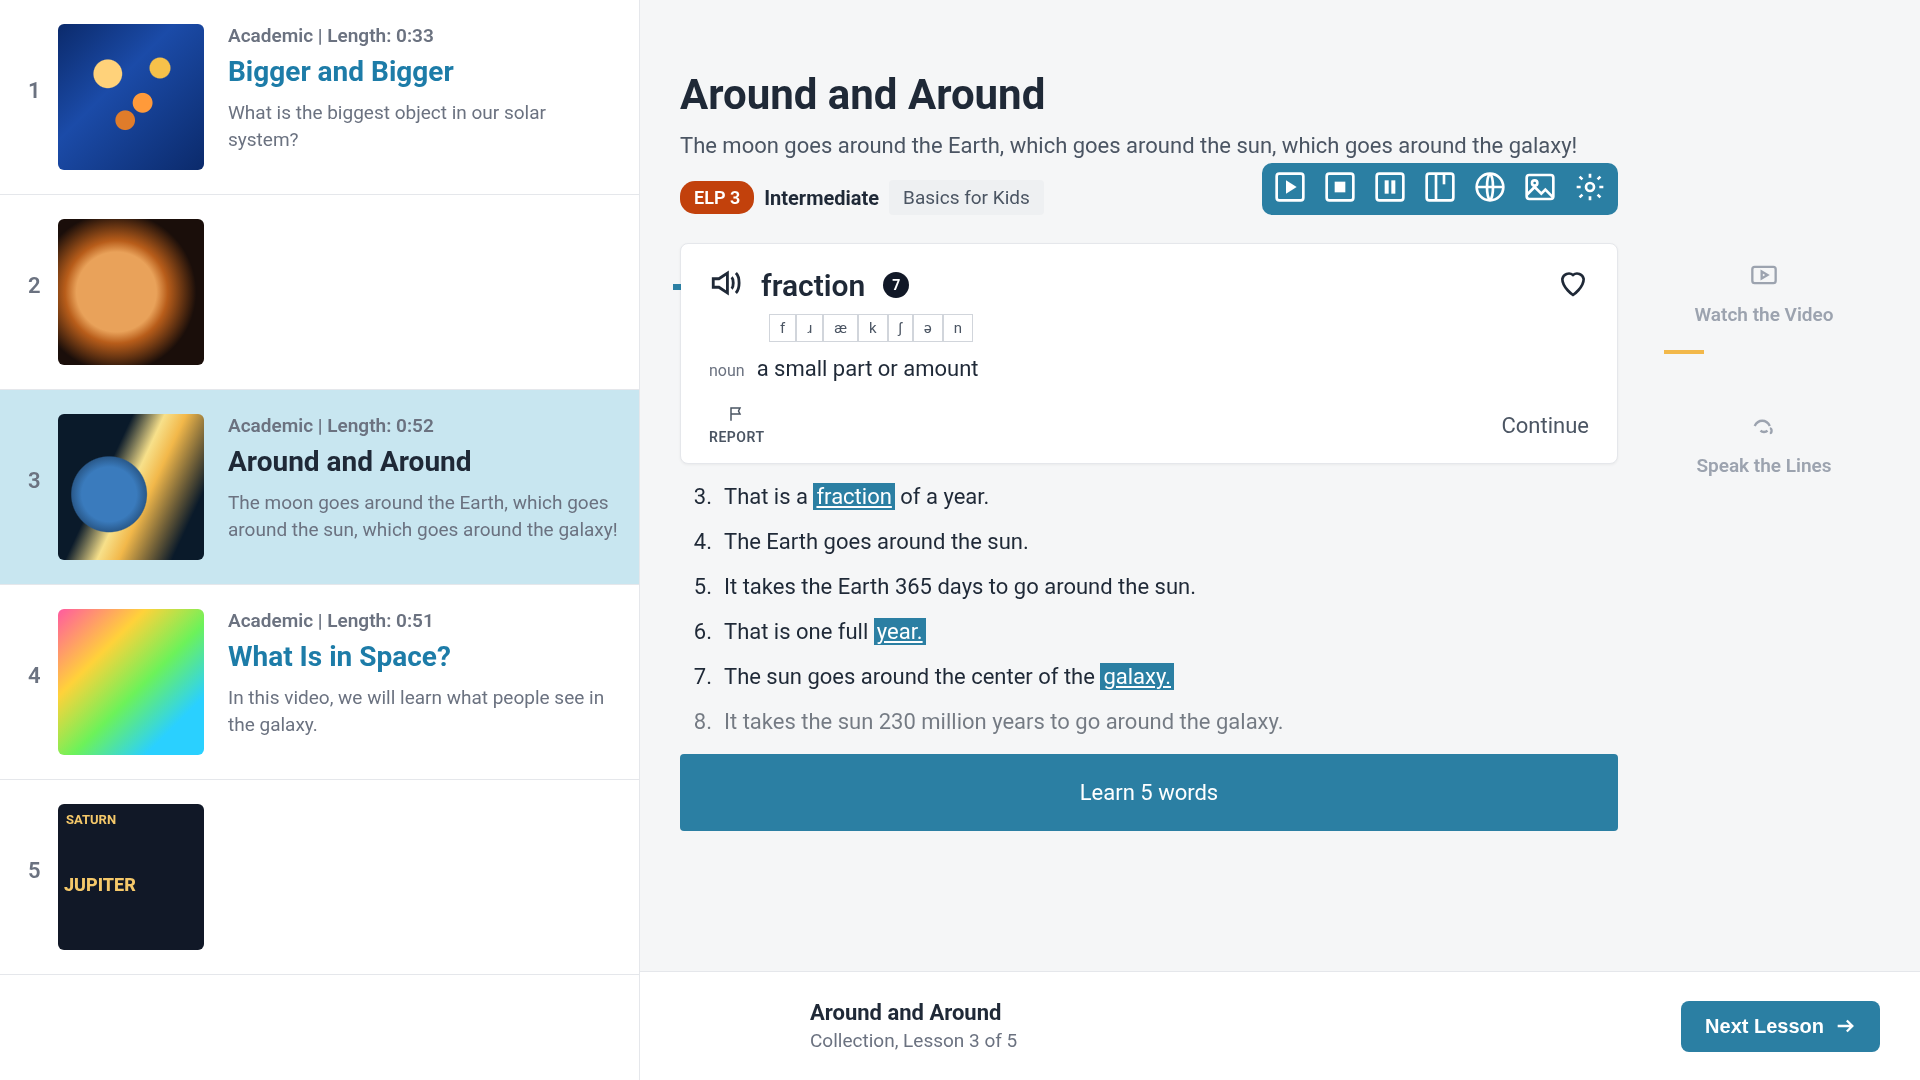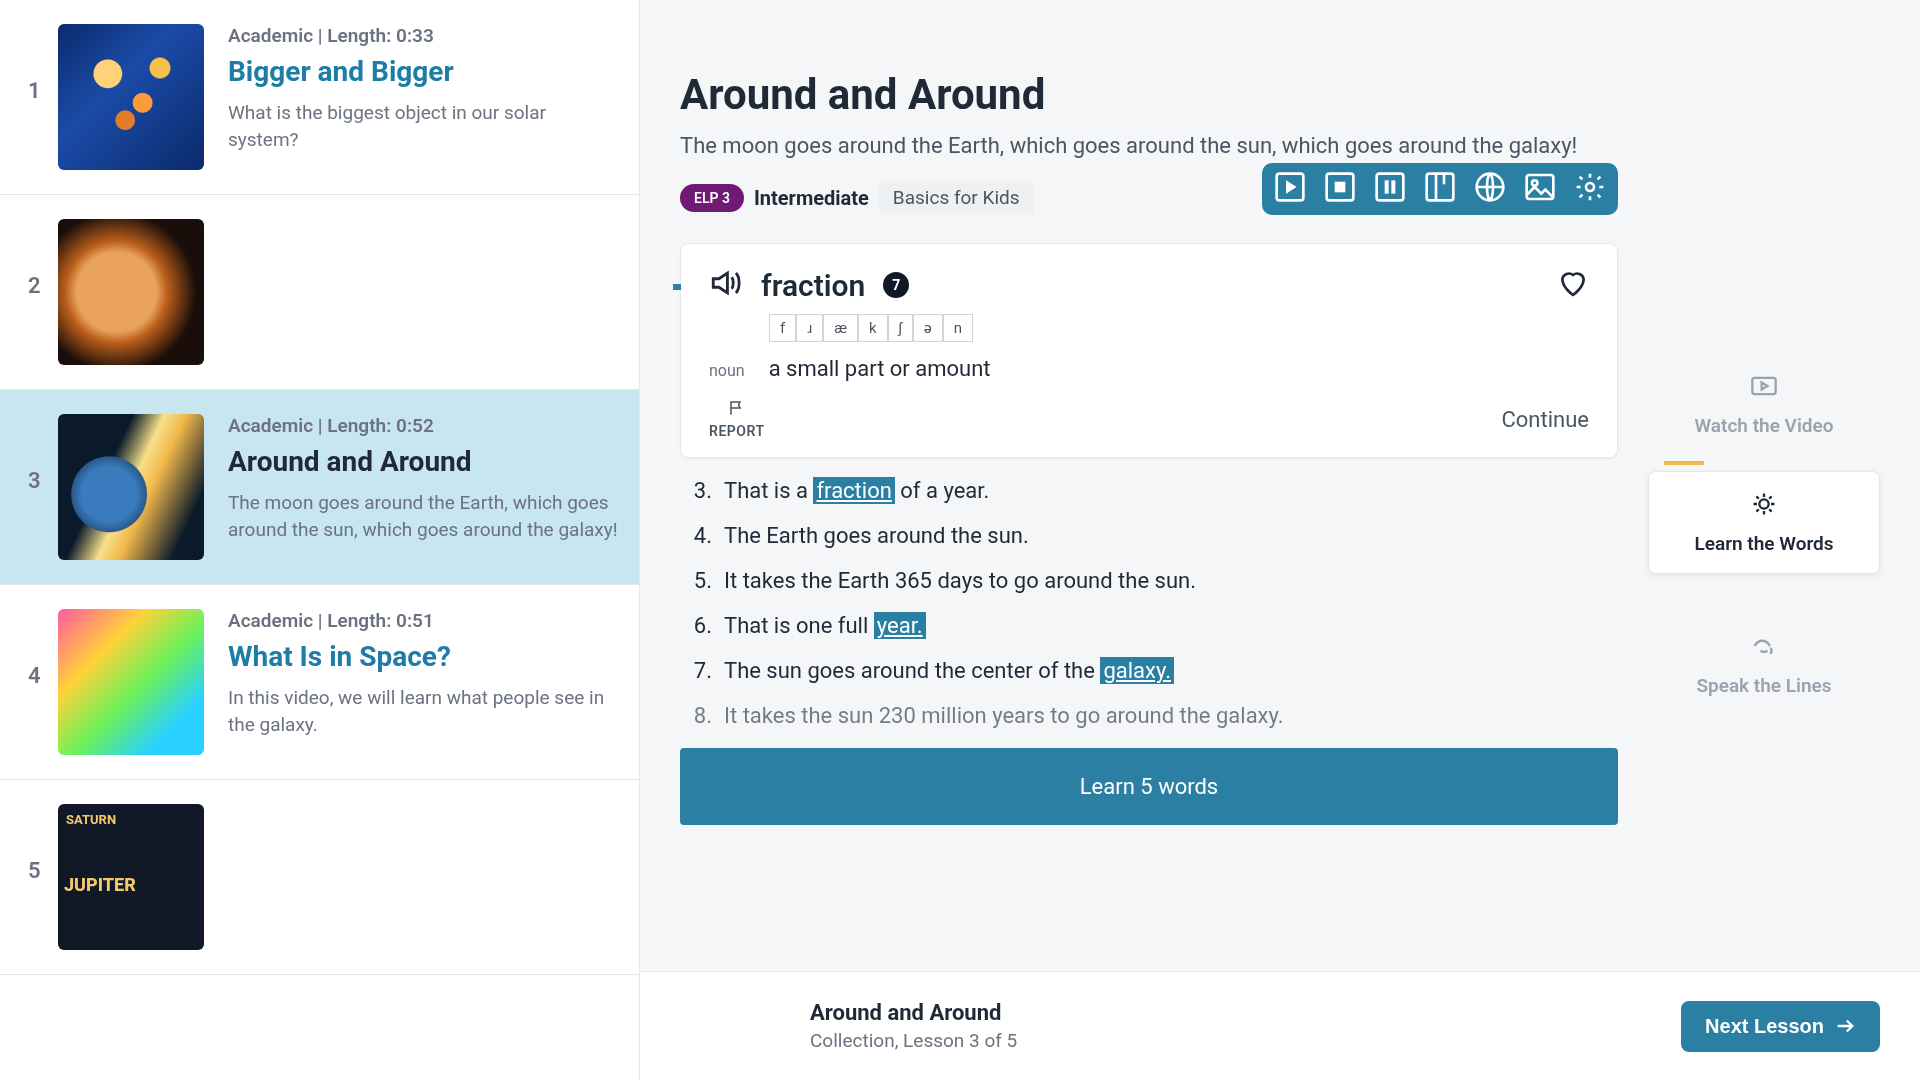--- a/index.html
+++ b/index.html
@@ -14,37 +14,37 @@
 .lesson-title { font-size: 28px; font-weight: 700; color: #1d7ca8; margin-bottom: 12px; }
 .lesson-item.active .lesson-title { color: #1f2937; }
 .lesson-desc { font-size: 19px; color: #6b7280; line-height: 1.4; }
 
 .main { flex: 1; display: flex; flex-direction: column; }
 .content-scroll { flex: 1; overflow: hidden; padding: 70px 40px 0 40px; }
 .page-header { margin-bottom: 28px; }
 .page-title { font-size: 42px; font-weight: 700; color: #1f2937; margin-bottom: 14px; }
 .page-sub { font-size: 22px; color: #4b5563; margin-bottom: 22px; }
 .tag-row { display: flex; align-items: center; gap: 10px; }
-.tag-elp { background: #701a75; color: #fff; padding: 6px 14px; border-radius: 15px; font-size: 14px; font-weight: 600; }
+.tag-elp { background: #c2410c; color: #fff; padding: 6px 14px; border-radius: 15px; font-size: 18px; font-weight: 600; }
 .tag-level { font-size: 20px; font-weight: 700; color: #1f2937; }
 .tag-chip { background: #eef0f2; color: #4b5563; padding: 6px 14px; border-radius: 4px; font-size: 19px; }
 
-.body-row { display: flex; gap: 30px; align-items: center; }
+.body-row { display: flex; gap: 30px; align-items: flex-start; }
 .center-col { flex: 1; position: relative; }
 .toolbar { position: absolute; right: 0; top: -80px; background: #2b7fa3; border-radius: 10px; padding: 8px 12px; display: flex; gap: 18px; }
 .toolbar svg { width: 32px; height: 32px; stroke: #fff; fill: none; stroke-width: 2; }
 
 .word-card { background: #fff; border: 1px solid #e5e7eb; border-radius: 8px; padding: 22px 28px 18px 28px; margin-bottom: 20px; box-shadow: 0 1px 3px rgba(0,0,0,.05); position: relative; }
 .word-row1 { display: flex; align-items: center; gap: 18px; margin-bottom: 10px; }
 .word-title { font-size: 30px; font-weight: 600; color: #1f2937; }
 .word-badge { background: #111827; color: #fff; width: 26px; height: 26px; border-radius: 50%; display: flex; align-items: center; justify-content: center; font-size: 14px; font-weight: 700; }
 .heart { margin-left: auto; }
 .ipa-row { display: flex; gap: 0; margin-bottom: 14px; margin-left: 60px; }
 .ipa-cell { border: 1px solid #d1d5db; padding: 4px 10px; font-size: 15px; color: #4b5563; background: #fff; }
-.def-row { display: flex; gap: 24px; align-items: baseline; margin-bottom: 18px; }
+.def-row { display: flex; gap: 12px; align-items: baseline; margin-bottom: 24px; }
 .pos { font-size: 16px; color: #6b7280; }
 .def { font-size: 22px; color: #1f2937; }
 .card-foot { display: flex; align-items: center; }
 .report { display: flex; align-items: center; gap: 6px; font-size: 14px; font-weight: 600; color: #4b5563; letter-spacing: .5px; flex-direction: column; }
 .continue { margin-left: auto; font-size: 22px; color: #4b5563; cursor: pointer; }
 .blue-edge { position: absolute; left: -8px; top: 40px; width: 8px; height: 6px; background: #2b7fa3; }
 
 .lines { font-size: 22px; color: #1f2937; }
 .line { display: flex; margin-bottom: 20px; }
 .ln { width: 32px; text-align: right; margin-right: 12px; }
@@ -236,27 +236,20 @@
 
       <div class="right-col">
         <div class="mode-item">
           <svg viewBox="0 0 24 24">
               <rect x="2" y="5" width="20" height="14" rx="2"></rect>
               <path d="M10 9l5 3-5 3z"></path>
             </svg>
           <span>Watch the Video</span>
         </div>
         <div class="mode-divider"></div>
-        <div class="mode-item active">
-          <svg viewBox="0 0 24 24">
-              <circle cx="12" cy="12" r="4"></circle>
-              <path d="M12 3v3M12 18v3M3 12h3M18 12h3M5.5 5.5l2 2M16.5 16.5l2 2M5.5 18.5l2-2M16.5 7.5l2-2"></path>
-            </svg>
-          <span>Learn the Words</span>
-        </div>
         <div class="mode-item" style="margin-top:40px">
           <svg viewBox="0 0 24 24">
               <path d="M4 12c3-6 10-6 13 0"></path>
               <path d="M9 16c1.5 1.5 4.5 1.5 6 0"></path>
               <path d="M17 14c2 0 2 4 0 4"></path>
             </svg>
           <span>Speak the Lines</span>
         </div>
       </div>
     </div>

